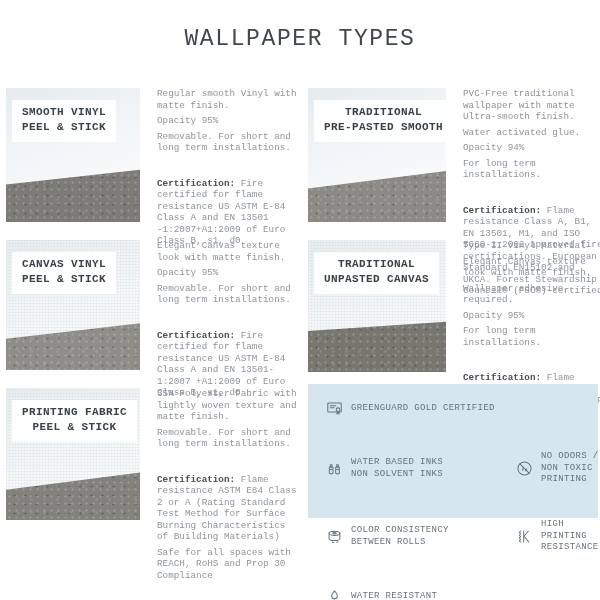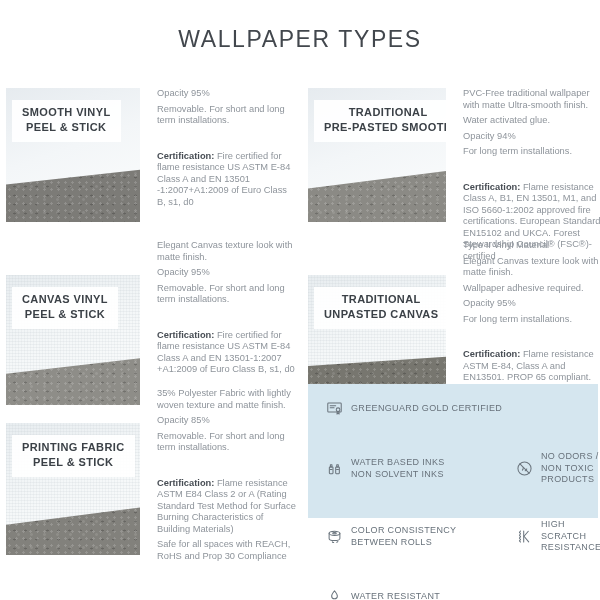--- a/index.html
+++ b/index.html
@@ -1,34 +1,34 @@
 <!DOCTYPE html>
 <html><head>
 <meta charset="utf-8">
 <style>
   html,body { margin:0; padding:0; }
   .page {
     position:relative; width:600px; height:600px; background:#ffffff;
-    font-family:Liberation Sans, sans-serif; overflow:hidden;
+    font-family:Liberation Mono, monospace; overflow:hidden;
   }
   .page-title {
     position:absolute; top:26px; left:0; width:100%;
     text-align:center; font-size:23px; font-weight:400;
     color:#42474d; letter-spacing:1.6px; margin:0;
   }
   .card { position:absolute; display:flex; }
   .thumb {
     position:relative; flex:0 0 auto; overflow:hidden;
     background:linear-gradient(160deg,#e6ebef 0%,#f3f6f8 45%,#fcfdfd 100%);
     text-align:center;
   }
   .thumb.canvas { background:
     repeating-linear-gradient(0deg, rgba(190,198,204,.18) 0 1px, transparent 1px 3px),
     repeating-linear-gradient(90deg, rgba(190,198,204,.14) 0 1px, transparent 1px 3px),
-    linear-gradient(160deg,#e8edf0 0%,#f4f7f8 45%,#fcfdfd 100%); margin-top: 35px;
+    linear-gradient(160deg,#e8edf0 0%,#f4f7f8 45%,#fcfdfd 100%);
   }
   .concrete {
     position:absolute; inset:0;
     background-image:
       radial-gradient(rgba(255,255,255,.16) 1px, transparent 1.4px),
       radial-gradient(rgba(0,0,0,.20) 1px, transparent 1.4px),
       radial-gradient(rgba(255,255,255,.10) 1.2px, transparent 1.6px);
     background-size:7px 7px, 11px 9px, 13px 13px;
     background-position:0 0, 3px 4px, 6px 1px;
   }
@@ -69,20 +69,21 @@
 
   <div class="card" style="left:6px; top:88px;">
     <div class="thumb" style="width:134px; height:134px;">
       <div class="concrete" style="background-color:#7c7b77; clip-path:polygon(0 72%, 100% 61%, 100% 100%, 0 100%);"></div>
       <div class="band">
         <span>SMOOTH VINYL</span>
         <span>PEEL &amp; STICK</span>
       </div>
     </div>
     <div class="info">
+      <p>Regular smooth Vinyl with matte finish.</p>
       <p>Opacity 95%</p>
       <p>Removable.  For short and long term installations.</p>
       <p class="cert"><b>Certification:</b><span> Fire certified for flame resistance US ASTM E-84 Class A and EN 13501 -1:2007+A1:2009 of Euro Class B, s1, d0</span></p>
     </div>
   </div>
 
   <div class="card" style="left:308px; top:88px;">
     <div class="thumb" style="width:138px; height:134px;">
       <div class="concrete" style="background-color:#8b8a85; clip-path:polygon(0 75%, 100% 62%, 100% 100%, 0 100%);"></div>
       <div class="band">
@@ -136,21 +137,20 @@
   <div class="card" style="left:6px; top:388px;">
     <div class="thumb canvas" style="width:134px; height:132px;">
       <div class="concrete" style="background-color:#82817c; clip-path:polygon(0 77%, 100% 64%, 100% 100%, 0 100%);"></div>
       <div class="band">
         <span>PRINTING FABRIC</span>
         <span>PEEL &amp; STICK</span>
       </div>
     </div>
     <div class="info">
       <p>35% Polyester Fabric with lightly woven texture and matte finish.</p>
-      <p>Opacity 85%</p>
       <p>Removable.  For short and long term installations.</p>
       <p class="cert"><b>Certification:</b><span> Flame resistance ASTM E84 Class 2 or A (Rating Standard Test Method for Surface Burning Characteristics of Building Materials)</span></p>
       <p>Safe for all spaces with REACH, RoHS and Prop 30 Compliance</p>
     </div>
   </div>
 
   <div class="panel">
     <div class="panel-grid">
 
       <div class="feature wide">
@@ -176,41 +176,41 @@
 NON SOLVENT INKS</span>
       </div>
 
       <div class="feature">
         <svg viewBox="0 0 24 24" fill="none" stroke="currentColor" stroke-width="1.3" stroke-linecap="round" stroke-linejoin="round">
           <circle cx="12" cy="12" r="8.3"></circle>
           <path d="M9.3 14c.9-.9 1.3-2 1.1-3.3M12.9 14.9c1-.4 1.7-1.3 2-2.4"></path>
           <path d="M6.2 6.2l11.6 11.6"></path>
         </svg>
         <span>NO ODORS / NON TOXIC
-PRODUCTS</span>
+PRINTING</span>
       </div>
 
       <div class="feature">
         <svg viewBox="0 0 24 24" fill="none" stroke="currentColor" stroke-width="1.3" stroke-linecap="round" stroke-linejoin="round">
           <ellipse cx="12" cy="8" rx="6.8" ry="2.6"></ellipse>
           <ellipse cx="12" cy="8" rx="2.3" ry="0.9"></ellipse>
           <path d="M5.2 8v6.4c0 1.5 3 2.7 6.8 2.7s6.8-1.2 6.8-2.7V8"></path>
           <path d="M9.3 18.8c.4.6 1 .9 1.7.8M14.7 19.3c.7-.1 1.2-.5 1.5-1.1"></path>
         </svg>
         <span>COLOR CONSISTENCY
 BETWEEN ROLLS</span>
       </div>
 
       <div class="feature">
         <svg viewBox="0 0 24 24" fill="none" stroke="currentColor" stroke-width="1.3" stroke-linecap="round" stroke-linejoin="round">
           <path d="M7 5l-1.4 1.8L7 8.6l-1.4 1.8L7 12.2l-1.4 1.8L7 15.8l-1.4 1.8L7 19"></path>
           <path d="M11 5v14"></path>
           <path d="M11.4 11.7L16.8 5.4M11.9 12.3l5.4 6.5"></path>
         </svg>
-        <span>HIGH SCRATCH RESISTANCE</span>
+        <span>HIGH PRINTING RESISTANCE</span>
       </div>
 
       <div class="feature">
         <svg viewBox="0 0 24 24" fill="none" stroke="currentColor" stroke-width="1.3" stroke-linecap="round" stroke-linejoin="round">
           <path d="M12 4.8c-2.4 3-3.6 4.8-3.6 6.5a3.6 3.6 0 0 0 7.2 0c0-1.7-1.2-3.5-3.6-6.5z"></path>
           <path d="M5 18.6c1.5-1.1 3-1.2 4.5-.3 1.6.9 3.4.9 4.6.2 1.3-.8 2.7-.9 4-.1"></path>
         </svg>
         <span>WATER RESISTANT</span>
       </div>
 

